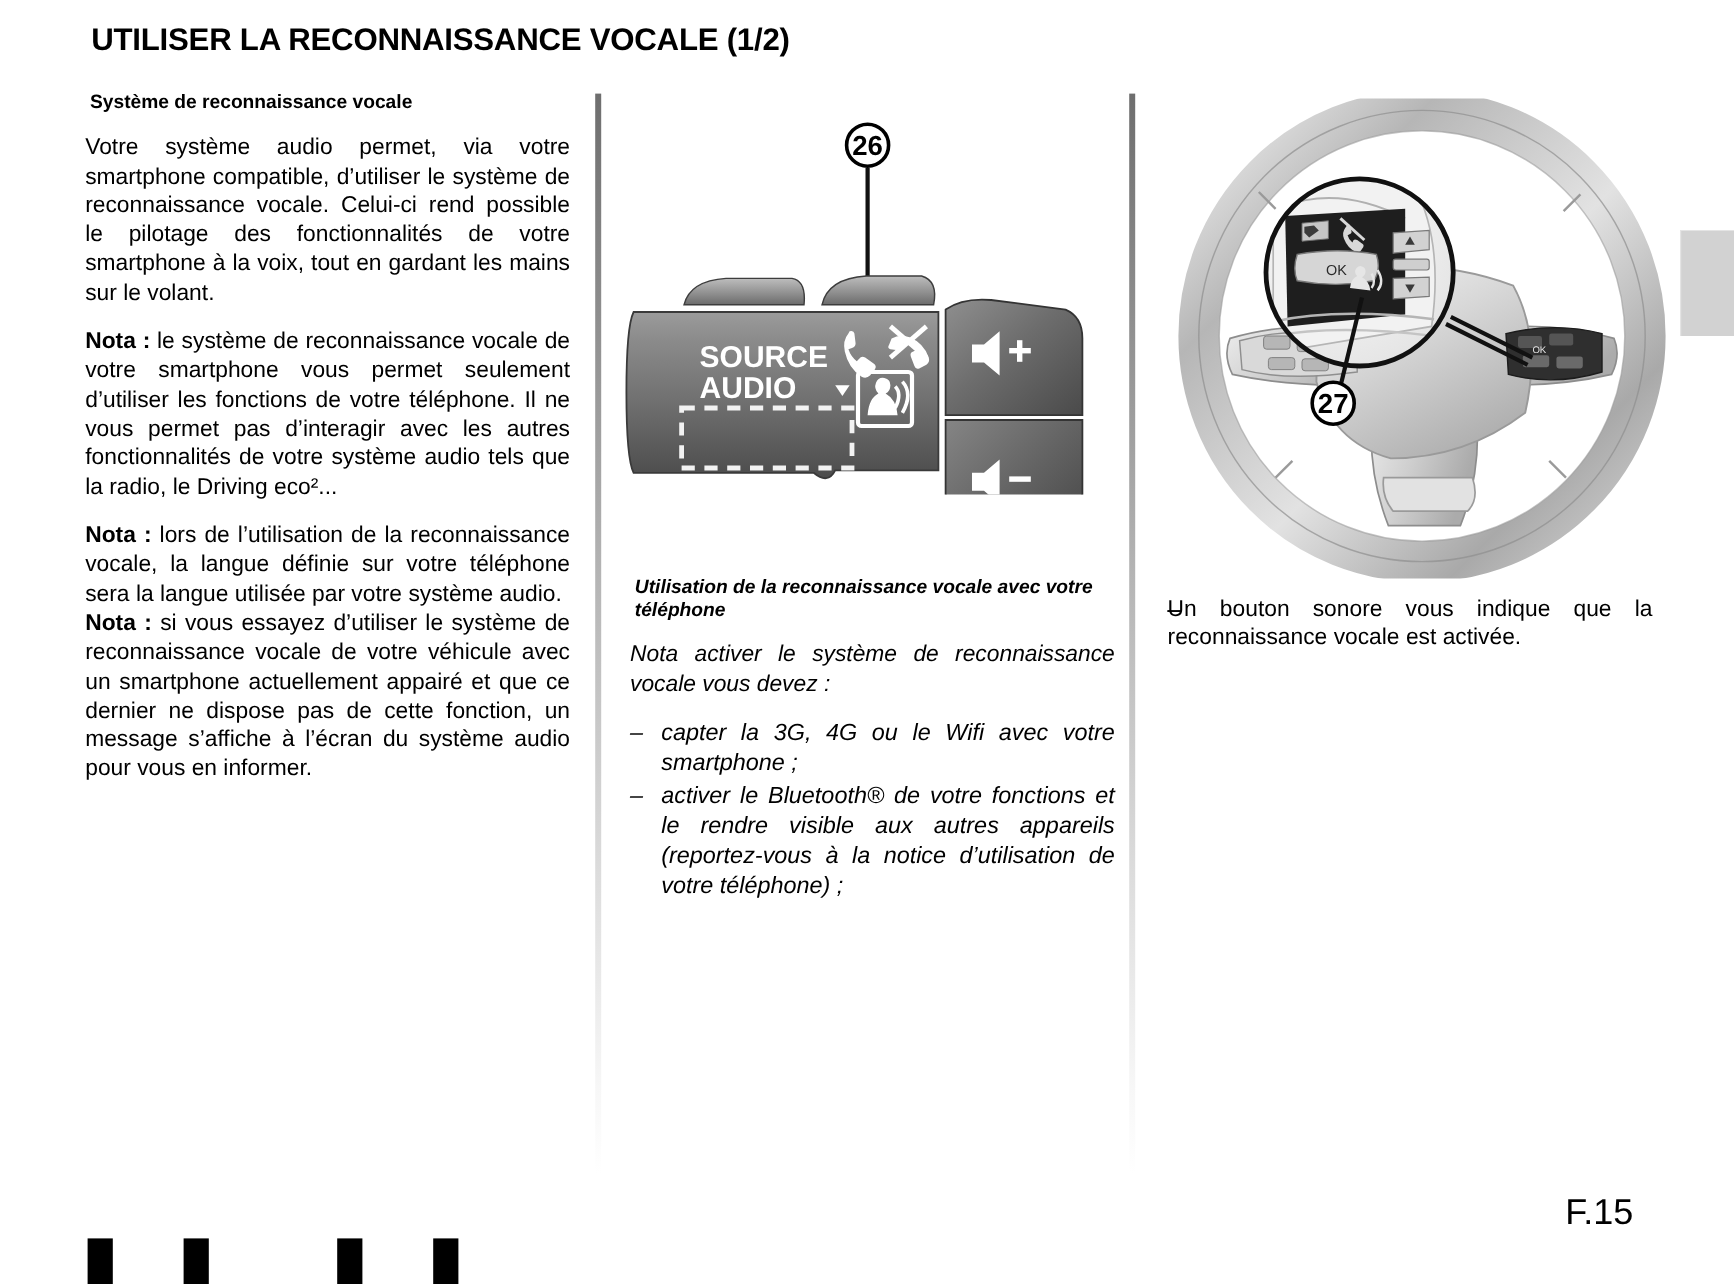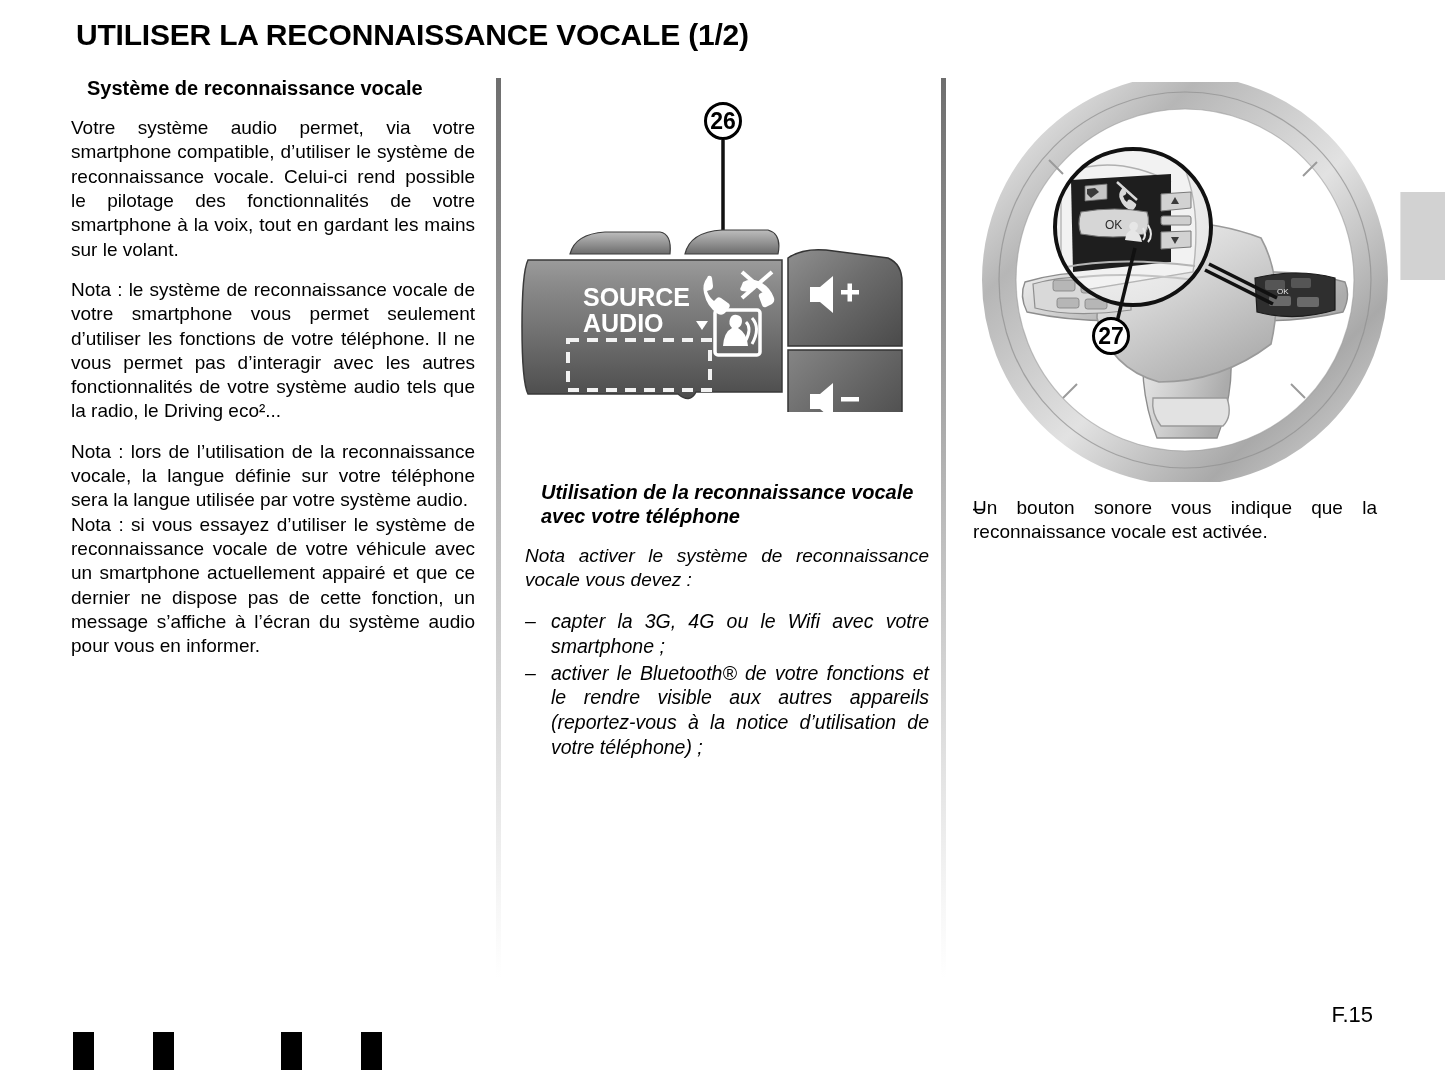--- a/index.html
+++ b/index.html
@@ -12,21 +12,21 @@
     position: relative;
     font-family: "Liberation Sans", sans-serif;
     color: #000;
     overflow: hidden;
   }
 
   
   #page-title {
     position: absolute;
     left: 76px; top: 18px;
-    font-size: 30px;
+    font-size: 26px;
     font-weight: bold;
     letter-spacing: -0.2px;
     white-space: nowrap;
   }
 
   
   .col-divider {
     position: absolute;
     top: 78px;
     width: 5px;
@@ -40,39 +40,39 @@
   .column {
     position: absolute;
     top: 76px;
     width: 404px;
   }
   #column-1 { left: 71px; }
   #column-2 { left: 525px; font-style: italic; }
   #column-3 { left: 973px; }
 
   h2.section-heading {
-    font-size: 20px;
+    font-size: 16px;
     font-weight: bold;
     line-height: 1.2;
-    margin: 0 0 16px 16px;
+    margin: 0 0 16px 4px;
   }
   h3.sub-heading {
     font-size: 19px;
     font-weight: bold;
     margin: 0 0 12px 0;
   }
   p.body-text {
     font-size: 19px;
     line-height: 1.28;
     margin: 0 0 16px 0;
     text-align: justify;
     hyphens: manual;
   }
   p.body-text.tight { margin-bottom: 0; }
-  .nota { font-weight: normal; }
+  .nota { font-weight: bold; }
 
   ul.dash-list {
     list-style: none;
     margin: 0;
     padding: 0;
   }
   ul.dash-list li {
     position: relative;
     padding-left: 26px;
     font-size: 19.5px;
@@ -119,22 +119,22 @@
     position: absolute;
     right: 0; top: 192px;
     width: 45px; height: 88px;
     background: #d2d2d2;
     border-left: 1px solid #e4e4e4;
   }
 
   
   #page-number {
     position: absolute;
-    right: 72px; bottom: 42px;
-    font-size: 22px;
+    right: 84px; bottom: 42px;
+    font-size: 30px;
   }
   .footer-mark {
     position: absolute;
     bottom: 0;
     width: 21px; height: 38px;
     background: #000;
   }
   #fm-1 { left: 73px; }
   #fm-2 { left: 153px; }
   #fm-3 { left: 281px; }

